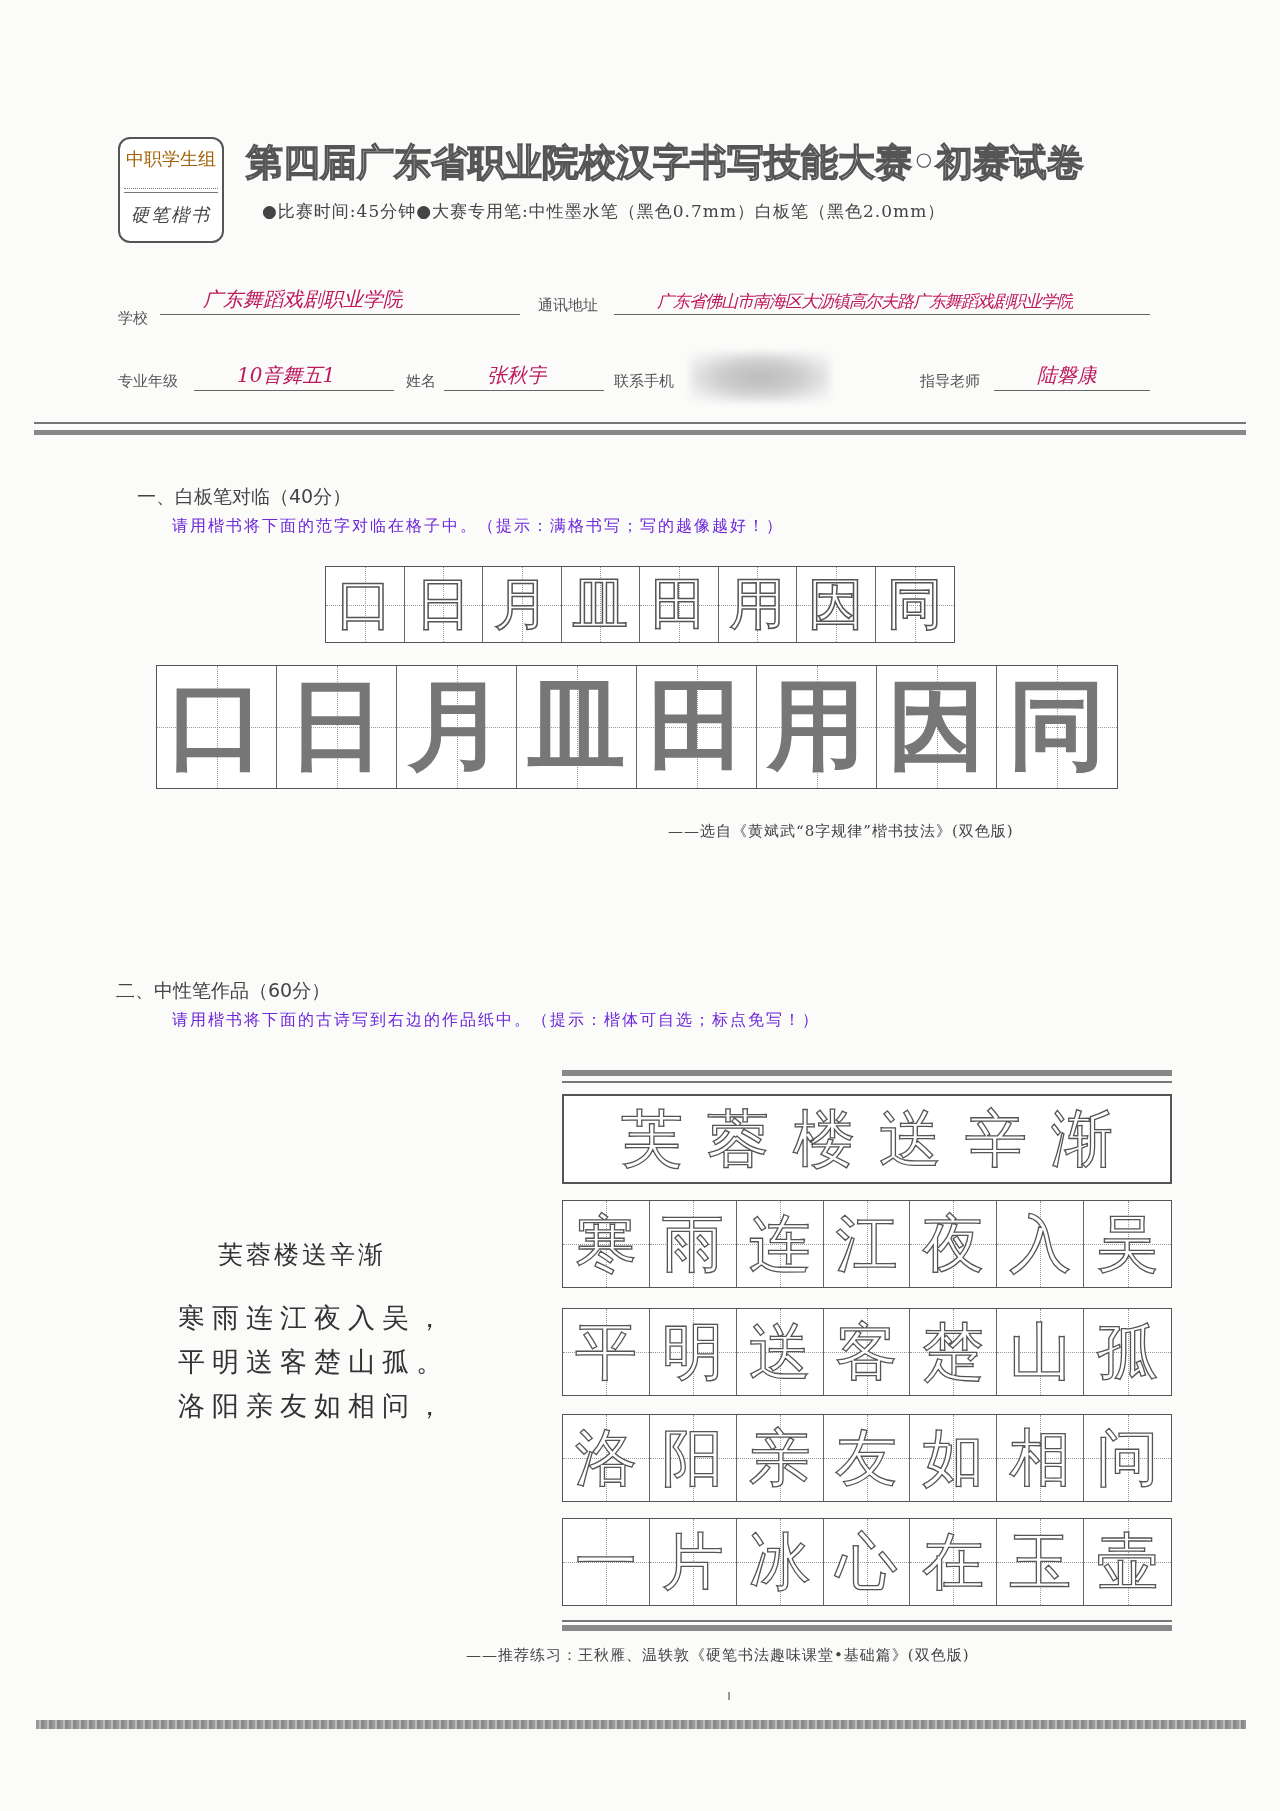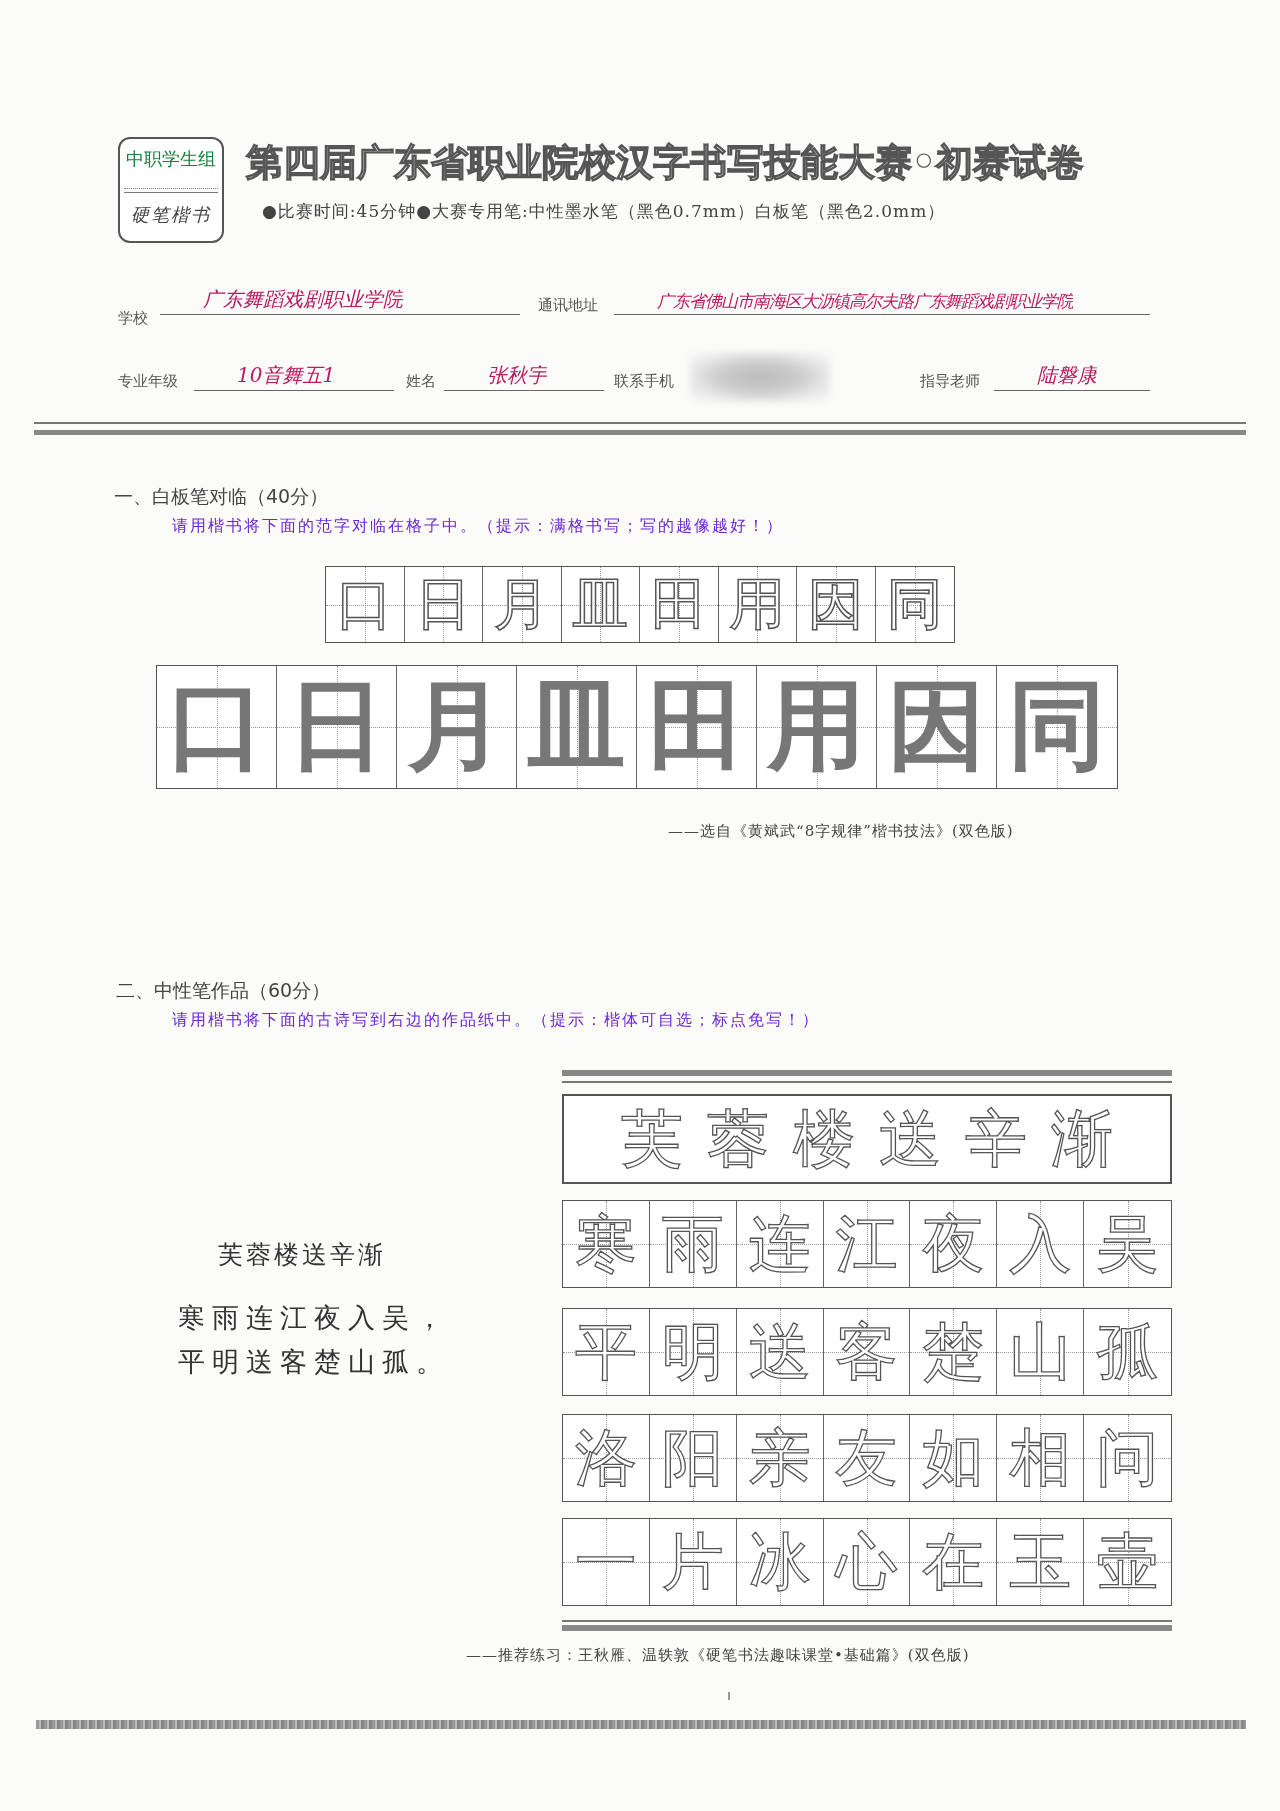--- a/index.html
+++ b/index.html
@@ -7,21 +7,21 @@
     width: 1280px; height: 1811px; background: #fbfbfa;
     font-family: "DejaVu Serif", serif; color: #333; position: relative; overflow: hidden;
   }
   .abs { position: absolute; }
   
   .badge {
     left: 118px; top: 137px; width: 106px; height: 106px;
     border: 2px solid #555; border-radius: 12px; box-sizing: border-box; background: #fff;
   }
   .badge-top { position: absolute; left: 0; right: 0; top: 8px; text-align: center;
-    font-family: "DejaVu Sans", sans-serif; font-size: 18px; color: #15803d; }
+    font-family: "DejaVu Sans", sans-serif; font-size: 18px; color: #a16207; }
   .badge-line { position: absolute; left: 4px; right: 4px; top: 49px; border-top: 1px dotted #777; }
   .badge-line2 { position: absolute; left: 4px; right: 4px; top: 53px; border-top: 1px solid #777; }
   .badge-bot { position: absolute; left: 0; right: 0; top: 64px; text-align: center;
     font-size: 18px; font-style: italic; color: #444; letter-spacing: 2px; }
   .main-title {
     left: 246px; top: 138px; font-family: "DejaVu Sans", sans-serif; font-size: 37px;
     font-weight: bold; color: #fff; letter-spacing: 0px;
     -webkit-text-stroke: 1.2px #555; white-space: nowrap;
   }
   .subtitle { left: 262px; top: 200px; font-size: 17px; color: #444; white-space: nowrap; letter-spacing: 1px; }
@@ -90,21 +90,21 @@
 <div class="abs field-label" style="left:614px; top:372px;">联系手机</div>
 <div class="abs blur-box" style="left:690px; top:352px; width:140px; height:50px;"></div>
 <div class="abs field-label" style="left:920px; top:372px;">指导老师</div>
 <div class="abs field-line" style="left:994px; top:360px; width:156px;">
   <span class="field-value">陆磐康</span>
 </div>
 
 <div class="abs rule-thin" style="top:422px;"></div>
 <div class="abs rule-thick" style="top:430px;"></div>
 
-<div class="abs section-title" style="left:114px; top:484px;">一、白板笔对临（40分）</div>
+<div class="abs section-title" style="left:137px; top:484px;">一、白板笔对临（40分）</div>
 <div class="abs section-hint" style="left:172px; top:516px;">请用楷书将下面的范字对临在格子中。（提示：满格书写；写的越像越好！）</div>
 
 <div class="abs grid g1" style="left:325px; top:566px; width:630px; height:77px;">
   <div class="cell" style="width:78.75px;">
       <i class="vguide"></i>
       <i class="hguide"></i>
       <span>口</span>
     </div>
   <div class="cell" style="width:78.75px;">
       <i class="vguide"></i>
@@ -188,20 +188,21 @@
 
 <div class="abs credit" style="left:668px; top:822px;">——选自《黄斌武“8字规律”楷书技法》(双色版)</div>
 
 <div class="abs section-title" style="left:116px; top:978px;">二、中性笔作品（60分）</div>
 <div class="abs section-hint" style="left:172px; top:1010px;">请用楷书将下面的古诗写到右边的作品纸中。（提示：楷体可自选；标点免写！）</div>
 
 <div class="abs poem-title" style="left:218px; top:1238px;">芙蓉楼送辛渐</div>
 <div class="abs" style="left:178px; top:1296px;">
   <div class="poem">寒雨连江夜入吴，</div>
   <div class="poem">平明送客楚山孤。</div>
+  <div class="poem">洛阳亲友如相问，</div>
 </div>
 
 <div class="abs paper-rule-thick" style="left:562px; top:1070px; width:610px;"></div>
 <div class="abs paper-rule-thin" style="left:562px; top:1081px; width:610px;"></div>
 
 <div class="abs paper-title" style="left:562px; top:1094px; width:610px; height:90px;">
   <span>芙</span>
   <span>蓉</span>
   <span>楼</span>
   <span>送</span>

